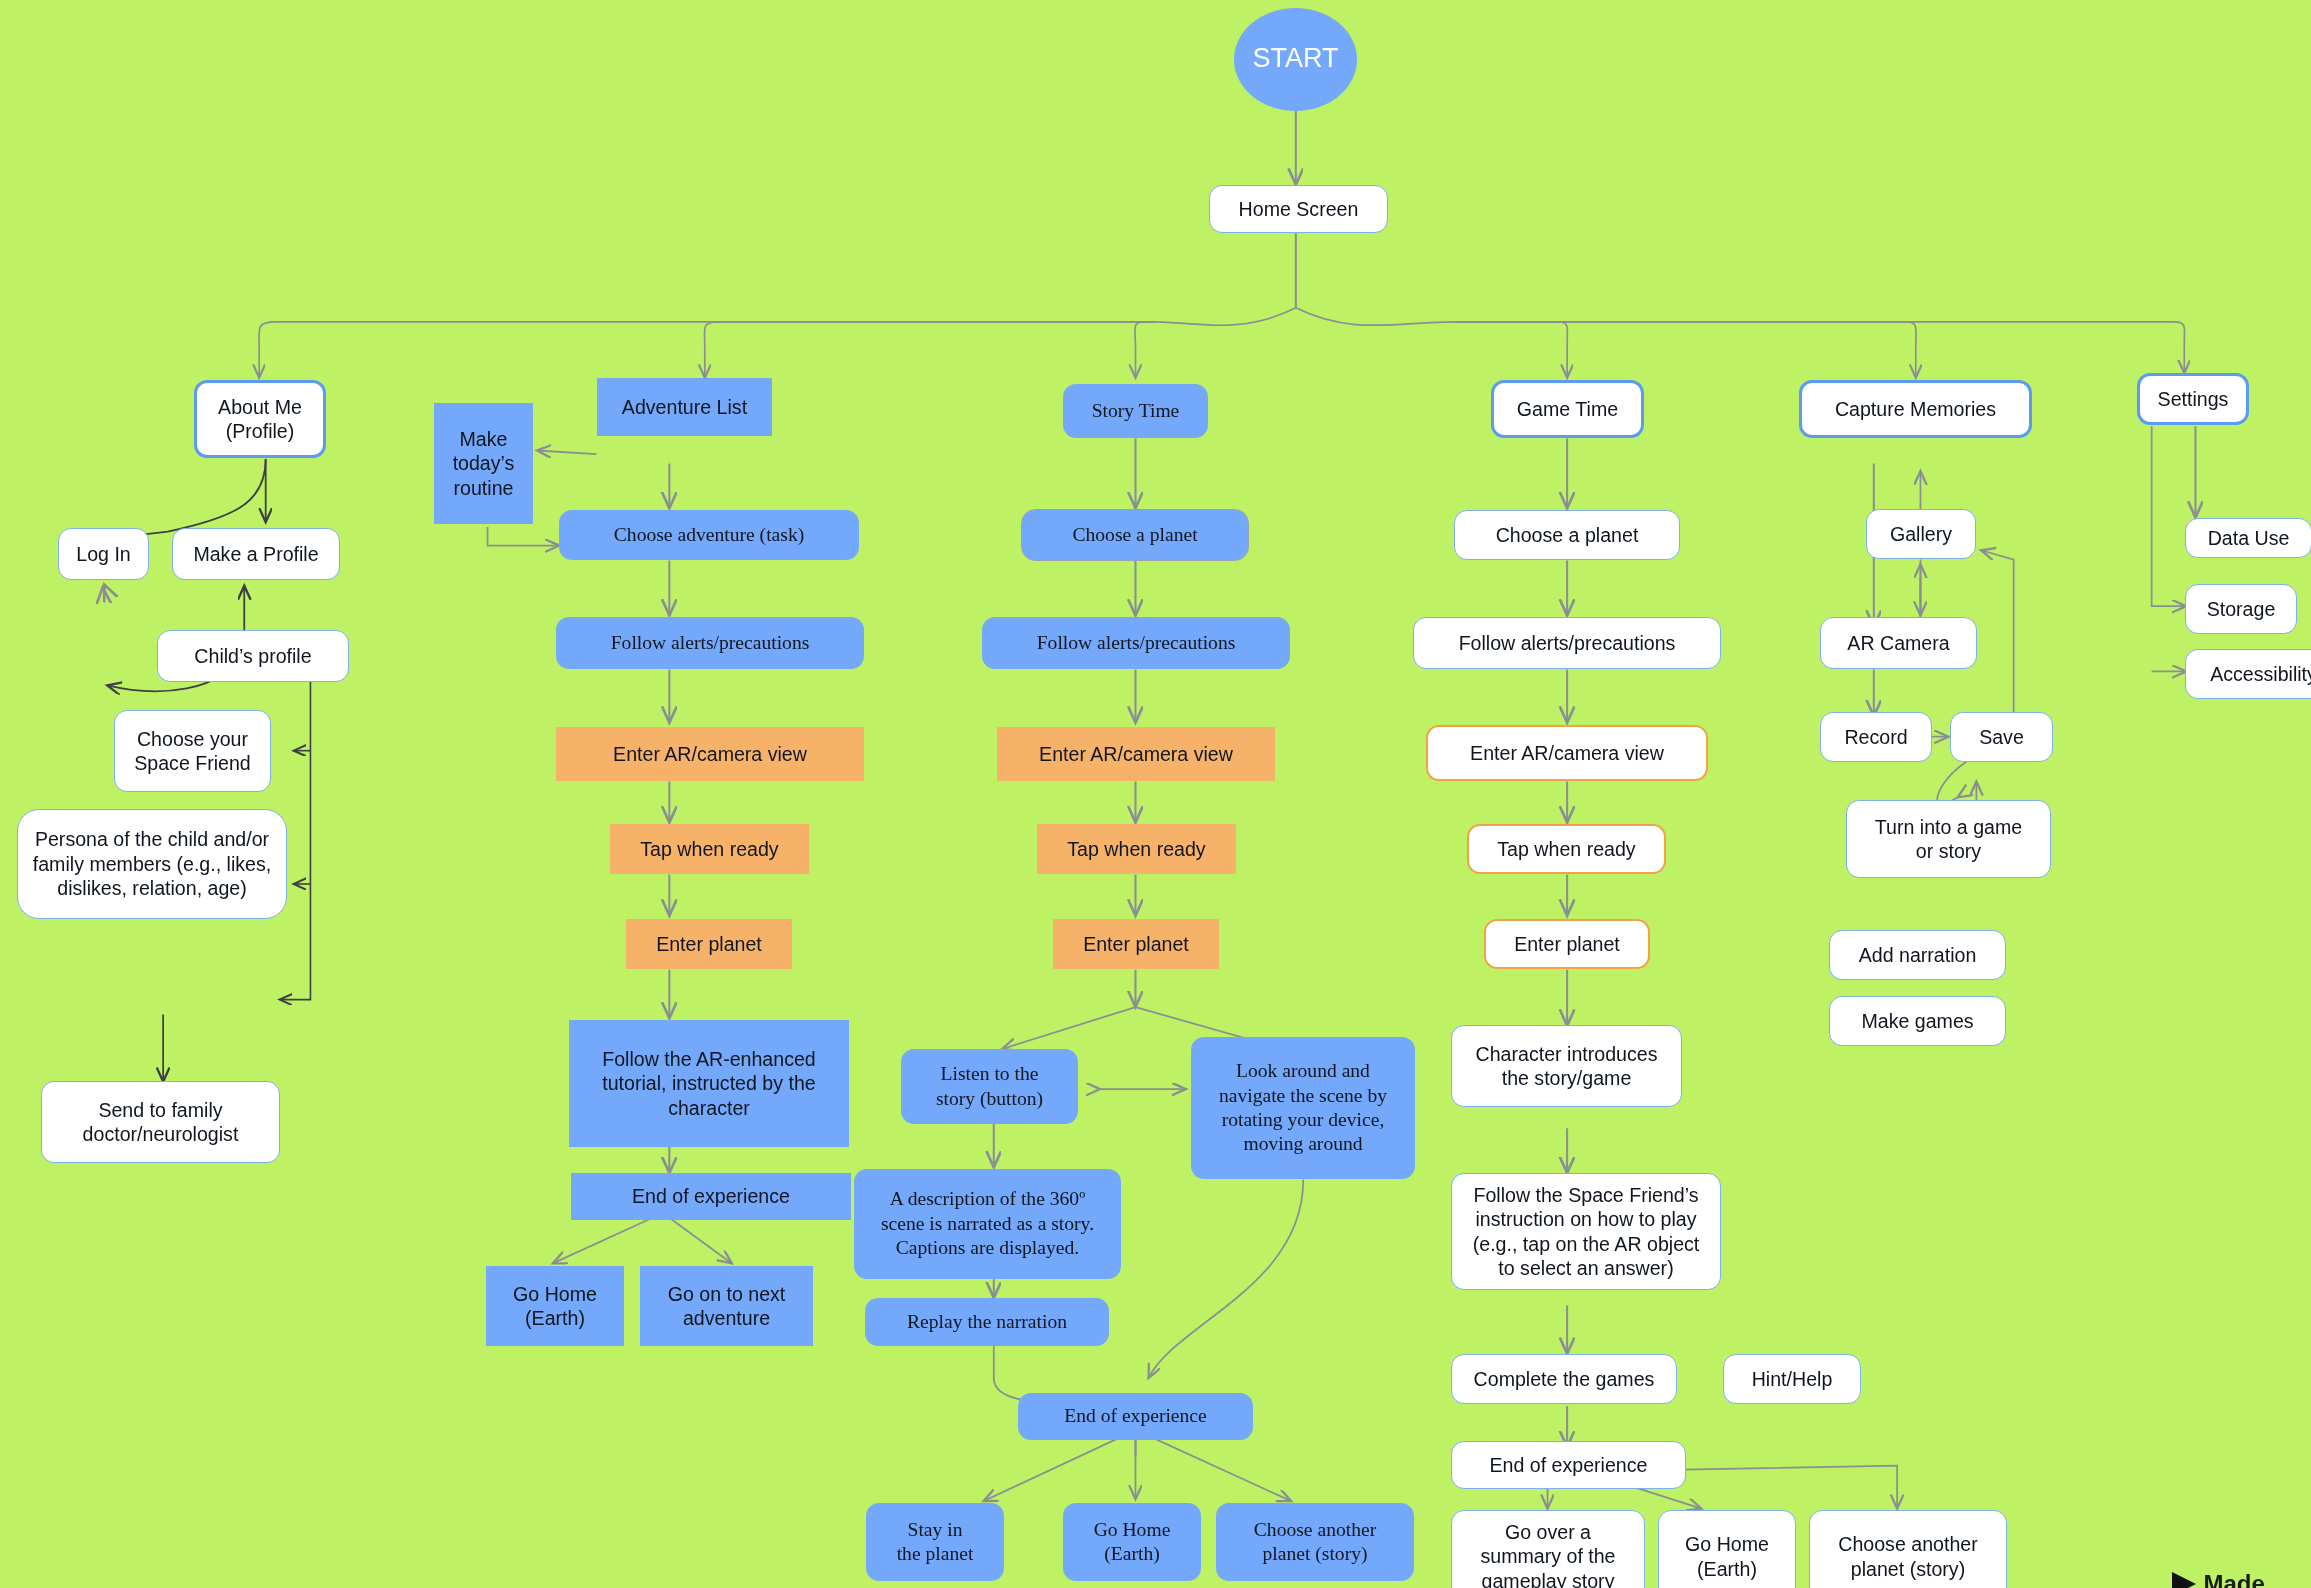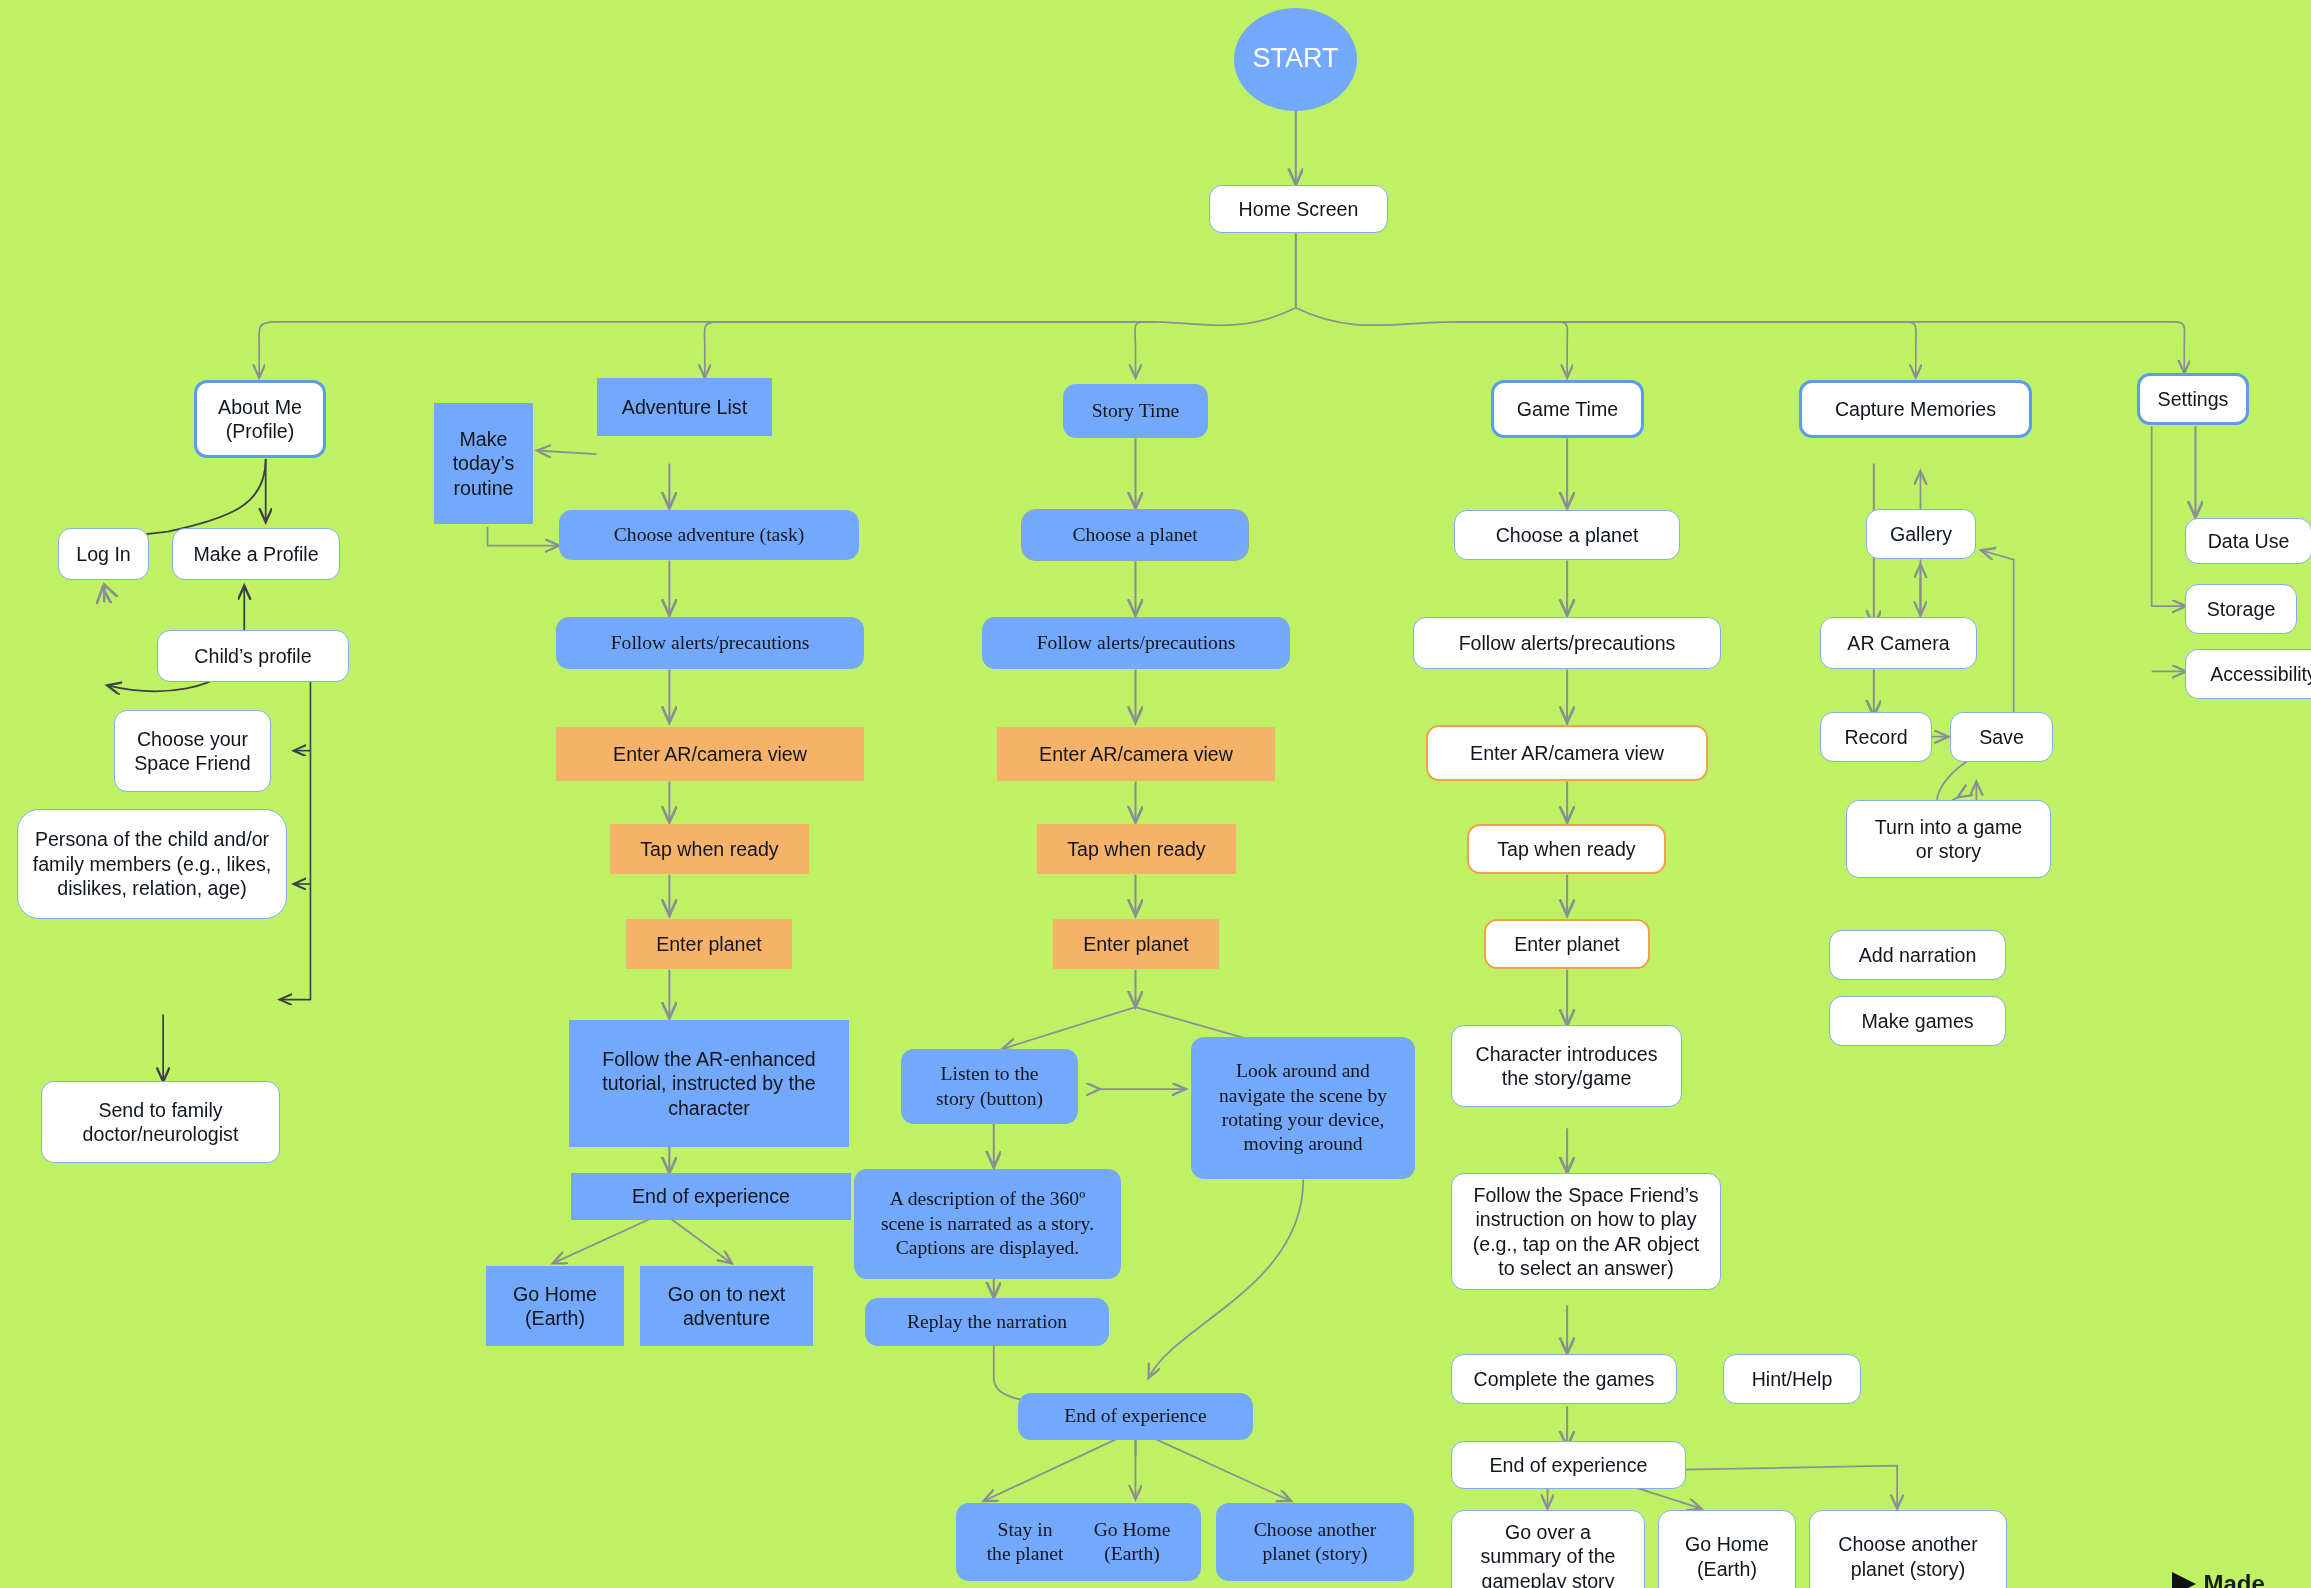--- a/index.html
+++ b/index.html
@@ -334,21 +334,21 @@
   </div>
 
   <div class="node n-bluernd" style="left:865px; top:1298px; width:244px; height:48px;">
     <span>Replay the narration</span>
   </div>
 
   <div class="node n-bluernd" style="left:1018px; top:1393px; width:235px; height:47px;">
     <span>End of experience</span>
   </div>
 
-  <div class="node n-bluernd" style="left:956px; top:1503px; width:138px; height:78px;">
+  <div class="node n-bluernd" style="left:866px; top:1503px; width:138px; height:78px;">
     <div>
       <div>Stay in</div>
       <div>the planet</div>
     </div>
   </div>
 
   <div class="node n-bluernd" style="left:1063px; top:1503px; width:138px; height:78px;">
     <div>
       <div>Go Home</div>
       <div>(Earth)</div>
@@ -468,21 +468,21 @@
   </div>
 
   <div class="node n-outline" style="left:1829px; top:996px; width:177px; height:50px;">
     <span>Make games</span>
   </div>
 
   <div class="node n-outline-thick" style="left:2137px; top:373px; width:112px; height:52px;">
     <span>Settings</span>
   </div>
 
-  <div class="node n-outline" style="left:2185px; top:518px; width:127px; height:46px;">
+  <div class="node n-outline" style="left:2185px; top:518px; width:127px; height:40px;">
     <span>Data Use</span>
   </div>
 
   <div class="node n-outline" style="left:2185px; top:584px; width:112px; height:50px;">
     <span>Storage</span>
   </div>
 
   <div class="node n-outline" style="left:2185px; top:649px; width:157px; height:50px;">
     <span>Accessibility</span>
   </div>

